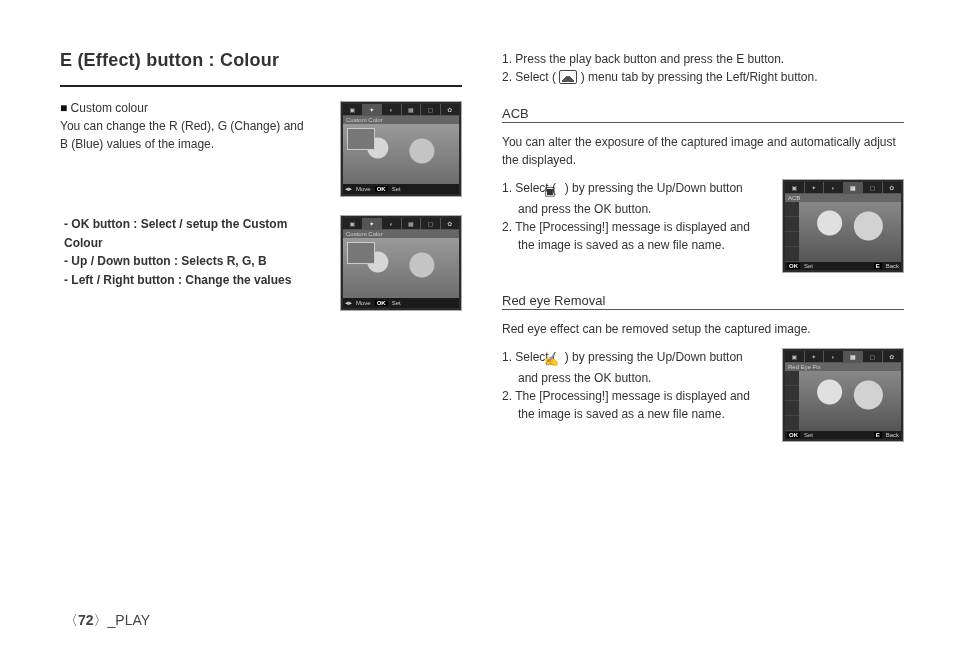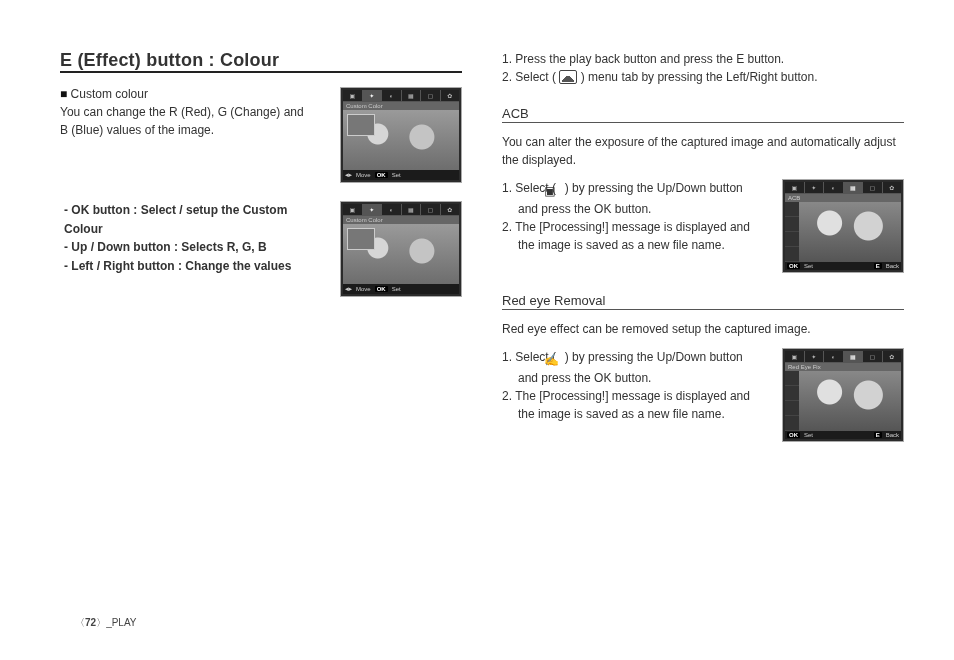--- a/index.html
+++ b/index.html
@@ -23,21 +23,21 @@
   }
   .col {
     flex: 1;
     min-width: 0;
   }
   h1 {
     font-size: 18px;
     font-weight: bold;
     margin: 0 0 14px 0;
     border-bottom: 2px solid #222;
-    padding-bottom: 0;
+    padding-bottom: 14px;
     letter-spacing: 0.2px;
   }
   h2 {
     font-size: 13px;
     font-weight: normal;
     margin: 20px 0 10px 0;
     border-bottom: 1px solid #555;
     padding-bottom: 1px;
   }
   .row {
@@ -177,23 +177,23 @@
   .thumb-footer .arrows { font-size: 7px; }
   .thumb-footer .lbl {
     font-weight: bold;
     color: #fff;
     background: #000;
     padding: 0 2px;
     border-radius: 1px;
   }
   .footer-corner {
     position: absolute;
-    left: 75px;
+    left: 64px;
     bottom: 30px;
-    font-size: 10px;
+    font-size: 14px;
     color: #444;
   }
   .footer-corner .pg {
     font-weight: bold;
   }
 </style>
 </head>
 <body>
 
 <div class="page">

